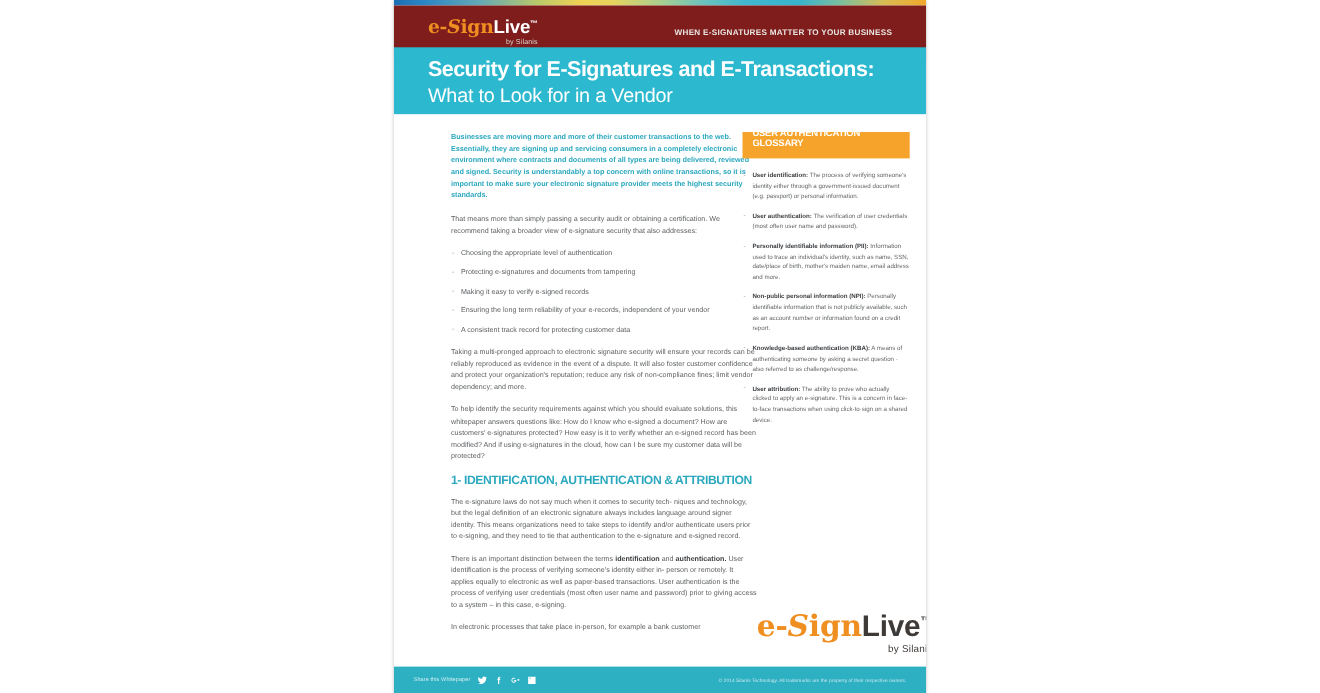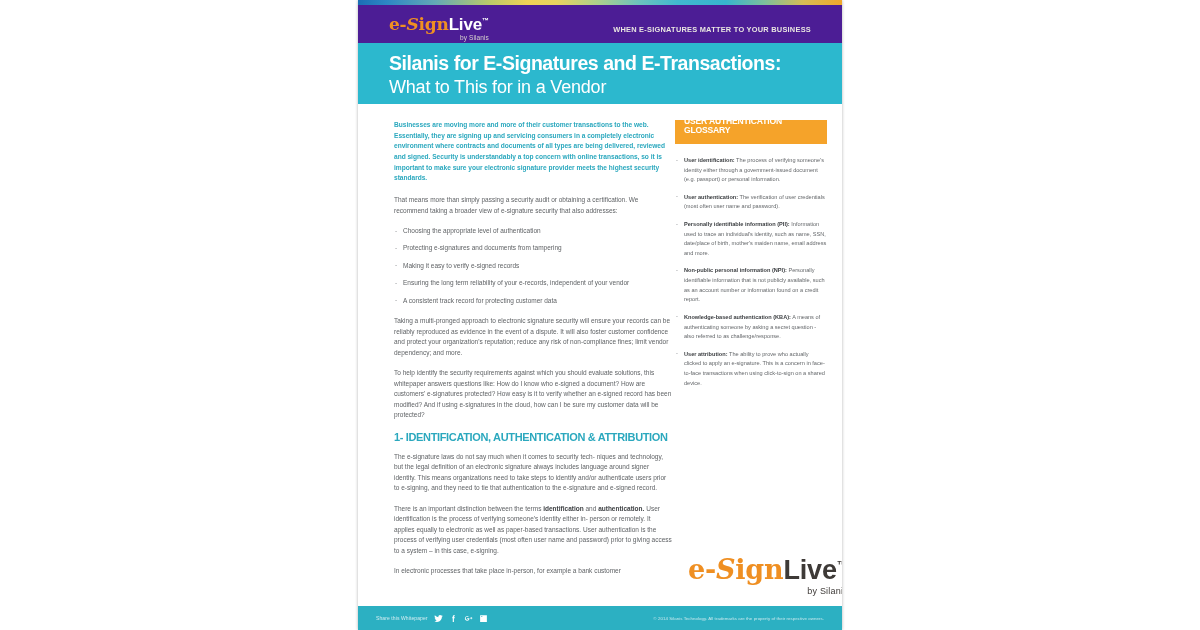--- a/index.html
+++ b/index.html
@@ -52,21 +52,21 @@
         #d7bb55 92%,
         #f0a82b 100%);
   }
 
   
   .masthead {
     position: absolute;
     left: 0; top: 5px;
     width: 484px;
     height: 48px;
-    background: #4c1d95;
+    background: #7f1d1d;
     display: flex;
     align-items: center;
     justify-content: space-between;
     padding: 0 31px 0 31px;
     box-sizing: border-box;
   }
 
   
   .logo {
     position: relative;
@@ -142,21 +142,21 @@
   .content {
     position: absolute;
     left: 0; top: 104px;
     width: 484px;
     height: 502px;
     background: #ffffff;
   }
 
   .col-main {
     position: absolute;
-    left: 36px;
+    left: 52px;
     top: 16px;
     width: 278px;
   }
 
   .lead {
     color: #2ba8be;
     font-weight: bold;
     font-size: 6.6px;
     line-height: 1.62;
     letter-spacing: -0.02px;
@@ -314,22 +314,22 @@
       <div class="logo">
         <span class="lg-main">
           <span class="lg-e">e-</span><span class="lg-s">S</span><span class="lg-ign">ign</span><span class="lg-live">Live</span><span class="lg-tm lg-live">™</span>
         </span>
         <span class="lg-by">by Silanis</span>
       </div>
       <div class="tagline">WHEN E-SIGNATURES MATTER TO YOUR BUSINESS</div>
     </div>
 
     <div class="title-banner">
-      <div class="title-line1">Silanis for E-Signatures and E-Transactions:</div>
-      <div class="title-line2">What to This for in a Vendor</div>
+      <div class="title-line1">Security for E-Signatures and E-Transactions:</div>
+      <div class="title-line2">What to Look for in a Vendor</div>
     </div>
 
     <div class="content">
 
       <div class="col-main">
         <p class="lead">Businesses are moving more and more of their customer transactions to the web. Essentially, they are signing up and servicing consumers in a completely electronic environment where contracts and documents of all types are being delivered, reviewed and signed. Security is understandably a top concern with online transactions, so it is important to make sure your electronic signature provider meets the highest security standards.</p>
         <p class="body-p">That means more than simply passing a security audit or obtaining a certification. We recommend taking a broader view of e-signature security that also addresses:</p>
 
         <ul class="bullets">
           <li>Choosing the appropriate level of authentication</li>

